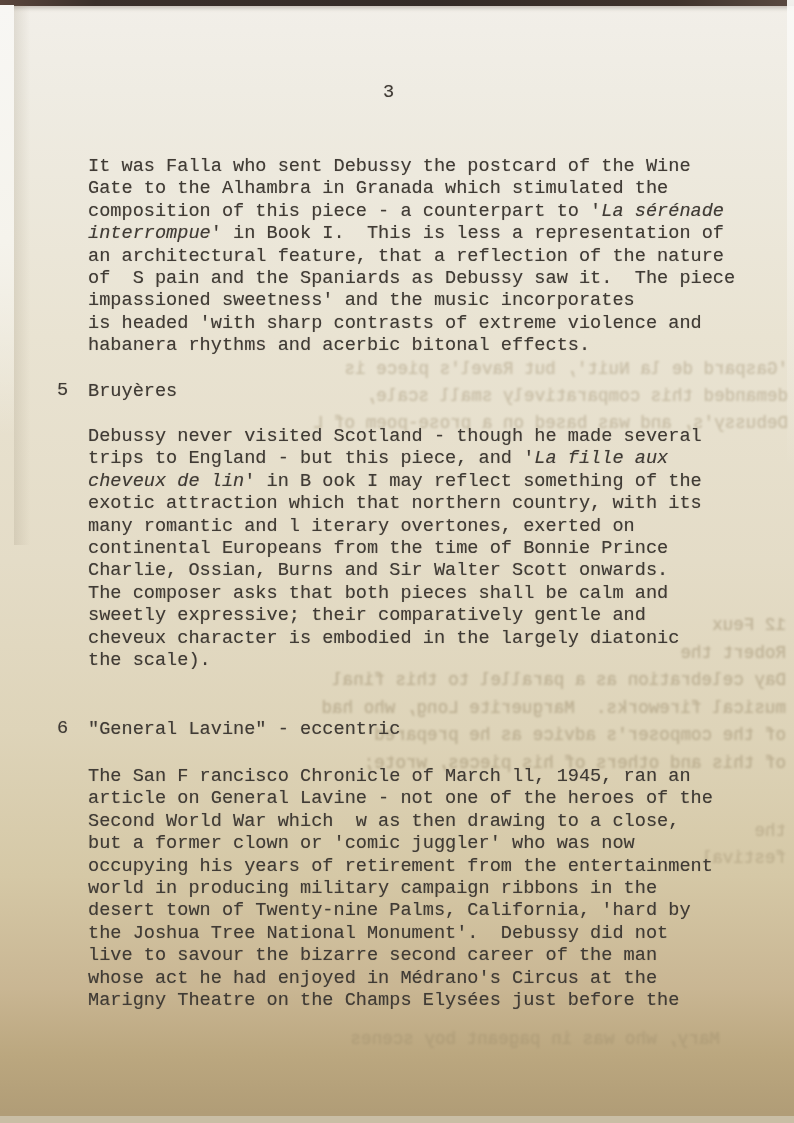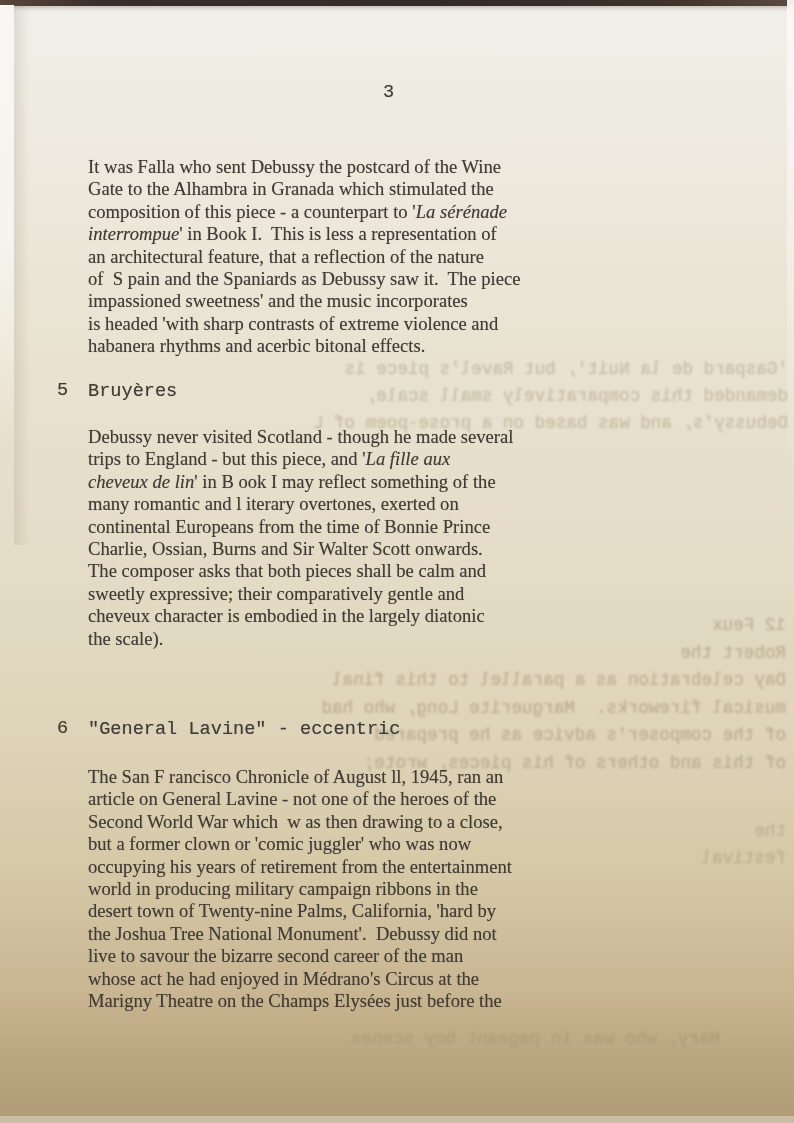--- a/index.html
+++ b/index.html
@@ -31,21 +31,21 @@
     background:#ccc2aa;opacity:.9;}
   
   .pageno{position:absolute;top:82px;left:383px;}
   
   .sec{position:absolute;left:88px;right:20px;}
   .sec0{top:156px;}
   .sec1{top:381px;}
   .sec2{top:426px;}
   .sec3{top:719px;}
   .sec4{top:766px;}
-  .tline{white-space:pre;font-family:Liberation Serif, serif;}
+  .tline{white-space:pre;}
   .it{font-style:italic;margin-top:32px;}
   .heading .hnum{position:absolute;left:-31px;top:-1px;}
   
   .ghost{position:absolute;transform:scaleX(-1);filter:blur(1.3px);
     color:#a08f6c;white-space:pre;font-size:17.6px;pointer-events:none;}
   .g0{top:356px;left:330px;width:458px;line-height:27px;opacity:.42;}
   .g1{top:612px;left:300px;width:486px;line-height:27.5px;opacity:.5;}
   .g2{top:818px;left:640px;width:146px;line-height:27px;opacity:.4;}
   .g3{top:1026px;left:300px;width:420px;line-height:27px;opacity:.38;}
 </style>
@@ -78,31 +78,32 @@
         <div class="tline">of  S pain and the Spaniards as Debussy saw it.  The piece</div>
         <div class="tline">impassioned sweetness' and the music incorporates</div>
         <div class="tline">is headed 'with sharp contrasts of extreme violence and</div>
         <div class="tline">habanera rhythms and acerbic bitonal effects.</div>
       </div>
       <div class="sec sec1 heading"><span class="hnum">5</span><span class="htitle">Bruyères</span></div>
       <div class="sec sec2 paragraph">
         <div class="tline">Debussy never visited Scotland - though he made several</div>
         <div class="tline">trips to England - but this piece, and '<span class="it">La fille aux</span></div>
         <div class="tline"><span class="it">cheveux de lin</span>' in B ook I may reflect something of the</div>
+        <div class="tline">exotic attraction which that northern country, with its</div>
         <div class="tline">many romantic and l iterary overtones, exerted on</div>
         <div class="tline">continental Europeans from the time of Bonnie Prince</div>
         <div class="tline">Charlie, Ossian, Burns and Sir Walter Scott onwards.</div>
         <div class="tline">The composer asks that both pieces shall be calm and</div>
         <div class="tline">sweetly expressive; their comparatively gentle and</div>
         <div class="tline">cheveux character is embodied in the largely diatonic</div>
         <div class="tline">the scale).</div>
       </div>
       <div class="sec sec3 heading"><span class="hnum">6</span><span class="htitle">"General Lavine" - eccentric</span></div>
       <div class="sec sec4 paragraph">
-        <div class="tline">The San F rancisco Chronicle of August ll, 1945, ran an</div>
+        <div class="tline">The San F rancisco Chronicle of March ll, 1945, ran an</div>
         <div class="tline">article on General Lavine - not one of the heroes of the</div>
         <div class="tline">Second World War which  w as then drawing to a close,</div>
         <div class="tline">but a former clown or 'comic juggler' who was now</div>
         <div class="tline">occupying his years of retirement from the entertainment</div>
         <div class="tline">world in producing military campaign ribbons in the</div>
         <div class="tline">desert town of Twenty-nine Palms, California, 'hard by</div>
         <div class="tline">the Joshua Tree National Monument'.  Debussy did not</div>
         <div class="tline">live to savour the bizarre second career of the man</div>
         <div class="tline">whose act he had enjoyed in Médrano's Circus at the</div>
         <div class="tline">Marigny Theatre on the Champs Elysées just before the</div>

